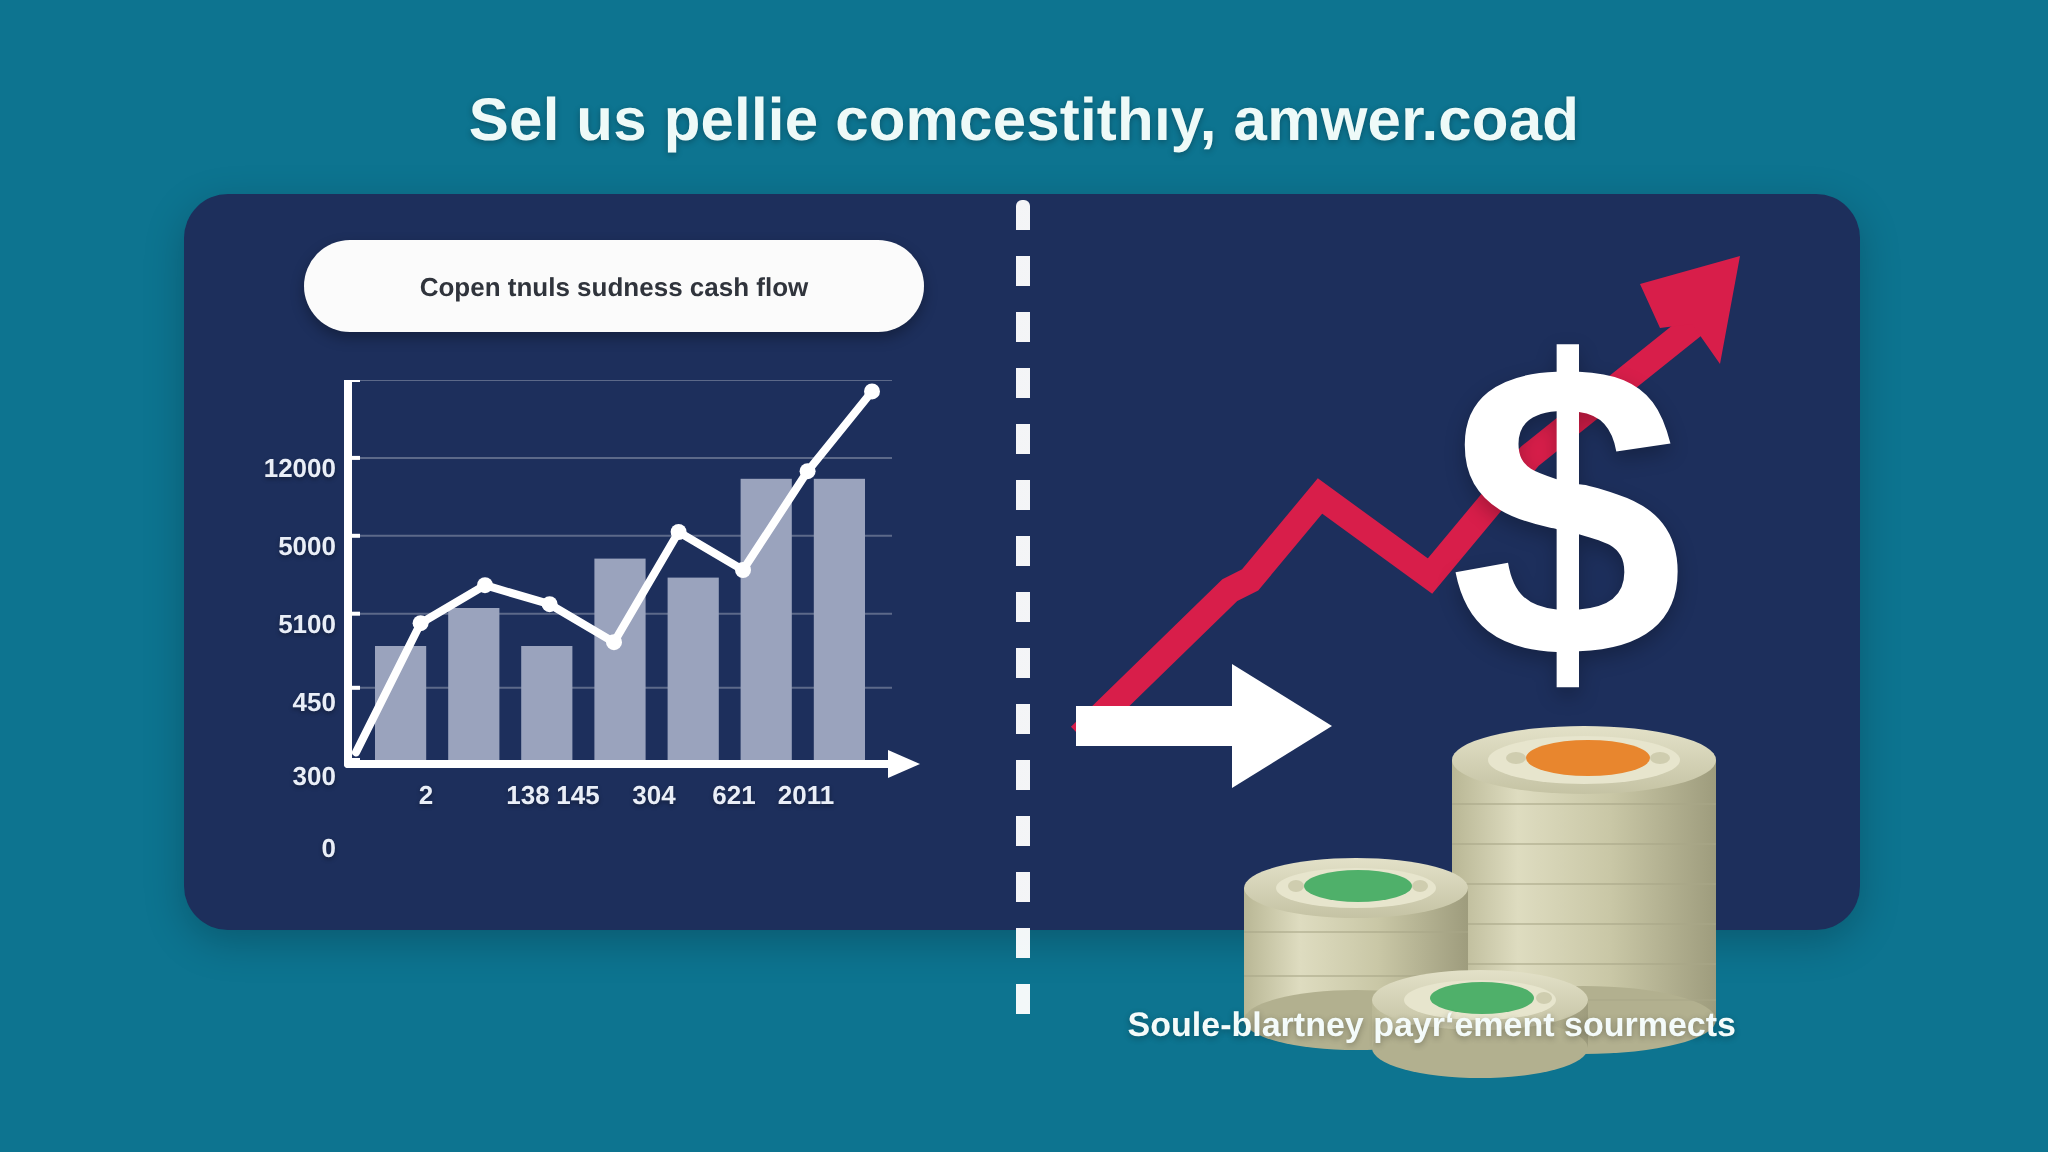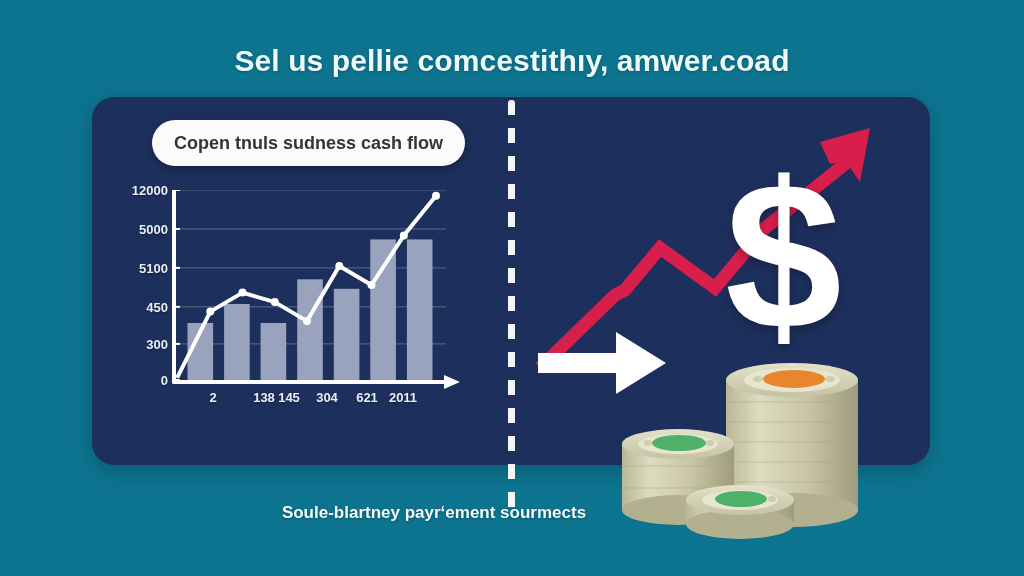--- a/index.html
+++ b/index.html
@@ -47,34 +47,35 @@
   
   .pill{
     position:absolute;left:152px;top:120px;
     height:46px;min-width:310px;
     background:#fbfbfb;
     border-radius:24px;
     display:flex;align-items:center;justify-content:center;
     padding:0 22px;
     box-shadow:0 3px 7px rgba(0,0,0,.3);
     color:#30343c;
-    font-size:18px;font-weight:bold;
+    font-size:13px;font-weight:bold;
     white-space:nowrap;
     box-sizing:border-box;
   }
 
   
   .chart{position:absolute;left:110px;top:190px;width:350px;height:215px;}
   .ylabels{position:absolute;left:0;top:0;width:62px;height:185px;}
   .ylabel{
     position:absolute;right:4px;
     color:#e9eef7;font-size:13px;font-weight:bold;
     text-align:right;white-space:nowrap;
     transform:translateY(-50%);
     text-shadow:0 1px 2px rgba(0,0,0,.35);
+    margin-top:44px;
   }
   .xlabels{position:absolute;left:62px;top:200px;width:288px;height:22px;}
   .xlabel{
     position:absolute;
     color:#e9eef7;font-size:13px;font-weight:bold;
     transform:translateX(-50%);
     white-space:nowrap;
     text-shadow:0 1px 2px rgba(0,0,0,.35);
   }
   .plot{position:absolute;left:62px;top:0;width:288px;height:190px;}
@@ -88,21 +89,21 @@
     line-height:.82;
     font-family:"Liberation Sans",sans-serif;
     text-shadow:0 4px 10px rgba(0,0,0,.25);
     user-select:none;
   }
   .coins{position:absolute;left:598px;top:352px;width:300px;height:190px;}
 
   
   .caption{
     position:absolute;left:0;top:503px;width:868px;
-    text-align:center;
+    text-align:right;
     color:#f4fbfa;
     font-size:17px;font-weight:bold;
     text-shadow:0 1px 3px rgba(0,0,0,.3);
     white-space:nowrap;
   }
 </style>
 </head>
 <body>
 
 <div id="stage">

